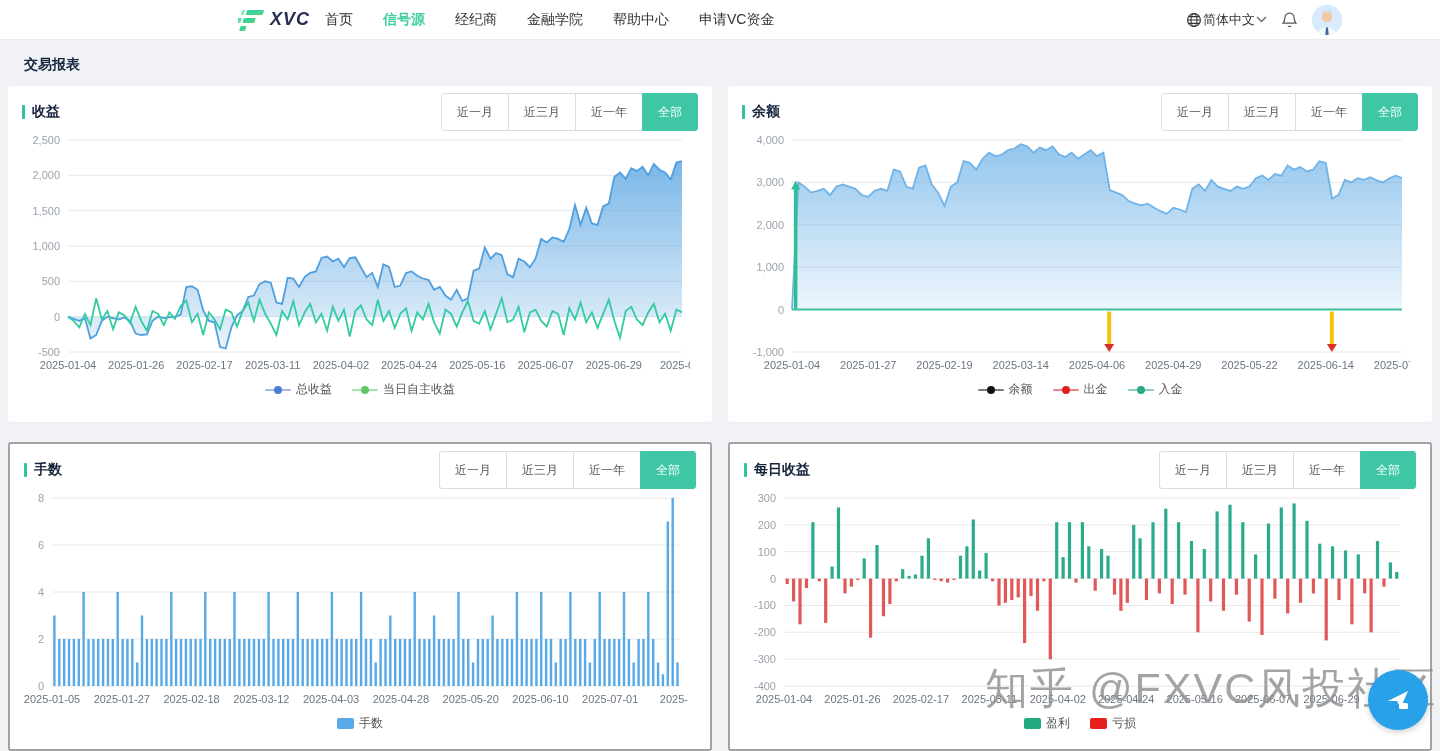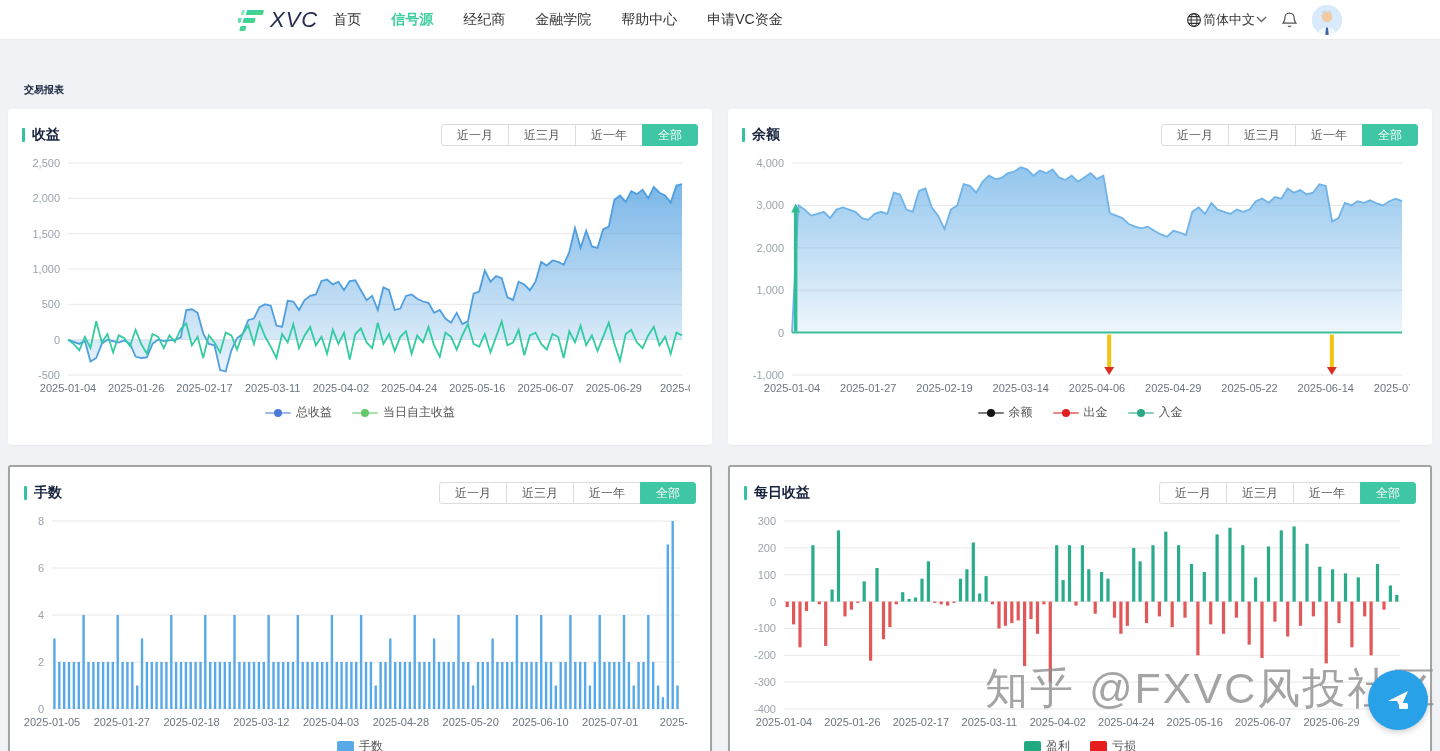--- a/index.html
+++ b/index.html
@@ -2,39 +2,39 @@
 <html><head>
 <meta charset="utf-8">
 <style>
   * { box-sizing: border-box; margin: 0; padding: 0; }
   html,body { width:1440px; height:751px; overflow:hidden; }
   body { font-family:"Liberation Sans", sans-serif; background:#f0f2f5; position:relative; }
 
   
   .topbar { height:40px; background:#fff; border-bottom:1px solid #ececec; display:flex; align-items:center; }
   .logo { display:flex; align-items:center; margin-left:238px; cursor:pointer; }
-  .logo-text { font-size:22px; font-weight:normal; font-style:italic; color:#272e52; letter-spacing:1px; margin-left:2px; }
+  .logo-text { font-size:18px; font-weight:bold; font-style:italic; color:#272e52; letter-spacing:1px; margin-left:2px; }
   .nav { display:flex; align-items:center; margin-left:15px; gap:30px; }
   .nav-item { font-size:14px; color:#333; cursor:pointer; white-space:nowrap; }
   .nav-item.active { color:#3ecfa0; font-weight:bold; }
   .top-right { margin-left:auto; margin-right:98px; display:flex; align-items:center; gap:14px; }
   .lang { display:flex; align-items:center; gap:1px; font-size:13px; color:#333; cursor:pointer; }
   .icon-btn { cursor:pointer; display:flex; align-items:center; }
   .avatar { width:30px; height:30px; border-radius:50%; background:#d8eafc; overflow:hidden; cursor:pointer; }
 
   
-  .page-title { font-size:10px; font-weight:bold; color:#17233d; padding:16px 24px 12px;margin-top:27px; }
+  .page-title { font-size:14px; font-weight:bold; color:#17233d; padding:16px 24px 12px; }
   .grid { display:grid; grid-template-columns:1fr 1fr; grid-template-rows:336px 309px; gap:20px 16px; padding:0 8px;border-radius:27px; }
   .panel { background:#fff; border-radius:3px; padding:12px 14px 4px; box-shadow:0 1px 2px rgba(0,0,0,.04); position:relative; }
   .panel.highlight { border:2px solid #a3a3a3; }
   .panel-head { display:flex; align-items:center; height:28px; }
   .accent { width:3px; height:14px; background:#2fc3a1; border-radius:1px; margin-right:7px; }
   .panel-title { font-size:14px; font-weight:bold; color:#17233d; }
   .range-group { margin-left:auto; display:flex; }
-  .range-btn { height:22px; padding:0 15px; font-size:12px; color:#555; background:#fff; border:1px solid #dcdcdc; margin-left:-1px; cursor:pointer; display:flex; align-items:center; font-family:"Liberation Sans", sans-serif; }
+  .range-btn { height:38px; padding:0 15px; font-size:12px; color:#555; background:#fff; border:1px solid #dcdcdc; margin-left:-1px; cursor:pointer; display:flex; align-items:center; font-family:"Liberation Sans", sans-serif; }
   .range-btn:first-child { border-radius:3px 0 0 3px; margin-left:0; }
   .range-btn:last-child { border-radius:0 3px 3px 0; }
   .range-btn.selected { background:#3ec6a5; border-color:#3ec6a5; color:#fff; position:relative; z-index:1; }
   .chart-wrap { width:100%; }
   svg.chart { display:block; overflow:hidden; }
   .tick { fill:#9aa3ad; font-size:11px; font-family:"Liberation Sans", sans-serif; }
   .xlab { fill:#6b7580; font-size:11px; font-family:"Liberation Sans", sans-serif; }
   .legend { display:flex; justify-content:center; align-items:flex-end; gap:20px; height:20px; }
   .legend-item { display:flex; align-items:center; gap:5px; font-size:12px; color:#555; cursor:pointer; }
   .mk-linedot { position:relative; width:26px; height:8px; }

